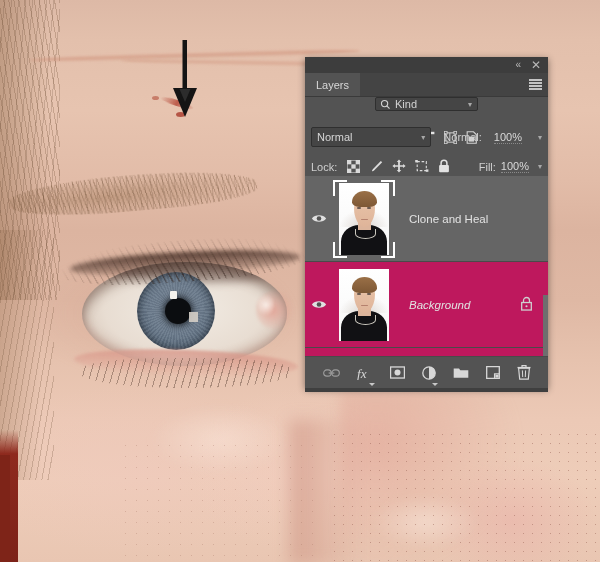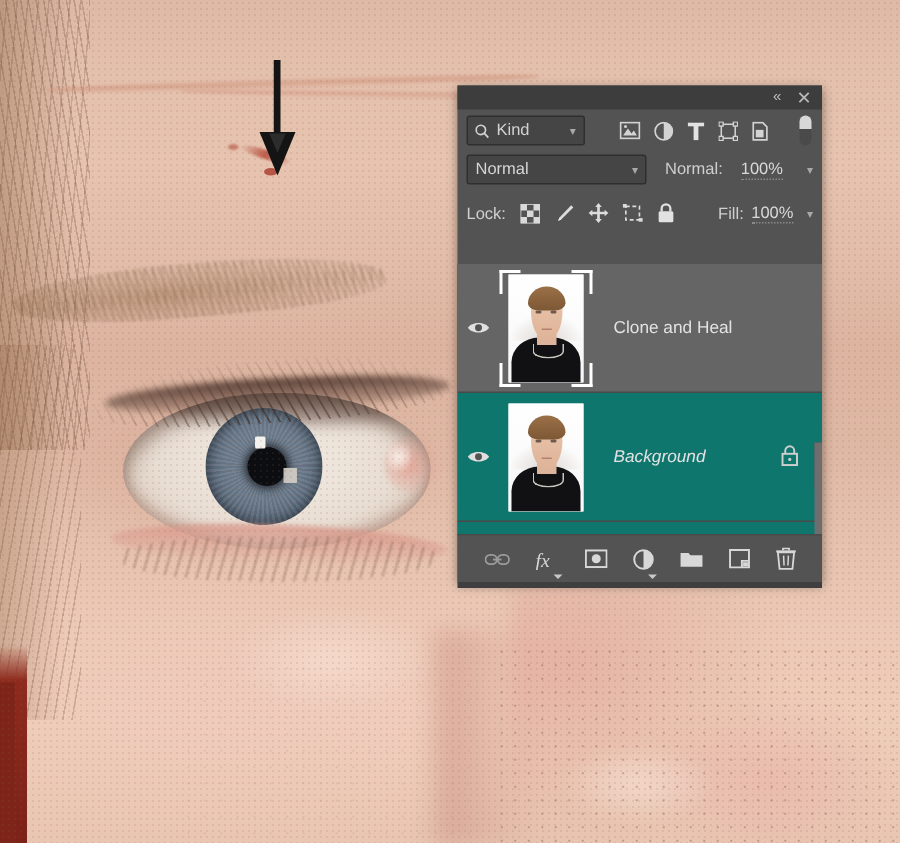--- a/index.html
+++ b/index.html
@@ -290,22 +290,23 @@
     position: absolute; right: 6px; top: 6px;
     width: 13px; height: 11px;
     display: flex; flex-direction: column; justify-content: space-between;
     cursor: pointer;
   }
   .tab-menu i { display: block; height: 1.5px; background: #c4c4c4; }
 
   .filter-row {
     height: 28px;
     display: flex; align-items: center;
-    padding: 0 6px;
+    padding: 0 23px;
     gap: 20px;
+    flex-direction: column;
   }
   .kind-select {
     width: 93px; height: 18px;
     background: #454545;
     border: 1px solid #2f2f2f;
     border-radius: 2px;
     display: flex; align-items: center;
     padding: 0 4px;
     gap: 4px;
     position: relative;
@@ -356,21 +357,21 @@
   }
   .lock-label { font-size: 11px; color: #cfcfcf; margin-right: 2px; }
   .lock-icons { display: flex; align-items: center; gap: 9px; }
   .lock-icons .li { cursor: pointer; display: flex; align-items: center; }
   .fill-group { margin-left: auto; display: flex; align-items: center; gap: 5px; margin-top: 28px; }
 
   .layer-list {
     position: absolute;
     left: 0; right: 0;
     top: 119px; bottom: 31px;
-    background: #0f766e;
+    background: #be185d;
     overflow: hidden;
   }
   .layer-row {
     position: relative;
     height: 85px;
     display: flex; align-items: center;
     border-bottom: 1px solid #4a4a4a;
     cursor: pointer;
   }
   .layer-row.selected { background: #656565; }
@@ -525,20 +526,31 @@
     </svg>
   </div>
 
   <div id="layers-panel">
 
     <div class="panel-topbar">
       <span class="topbar-btn">«</span>
       <span class="topbar-btn close">✕</span>
     </div>
 
+    <div class="tab-row">
+      <div class="tab">
+        <span>Layers</span>
+      </div>
+      <div class="tab-menu">
+        <i></i>
+          <i></i>
+          <i></i>
+          <i></i>
+      </div>
+    </div>
 
     <div class="filter-row">
       <div class="kind-select">
         <svg width="11" height="11" viewBox="0 0 12 12">
           <circle cx="5" cy="5" r="3.4" fill="none" stroke="#d2d2d2" stroke-width="1.2"></circle>
           <line x1="7.4" y1="7.4" x2="10.4" y2="10.6" stroke="#d2d2d2" stroke-width="1.3"></line>
         </svg>
         <span class="lbl">Kind</span>
         <span class="chev">▾</span>
       </div>

